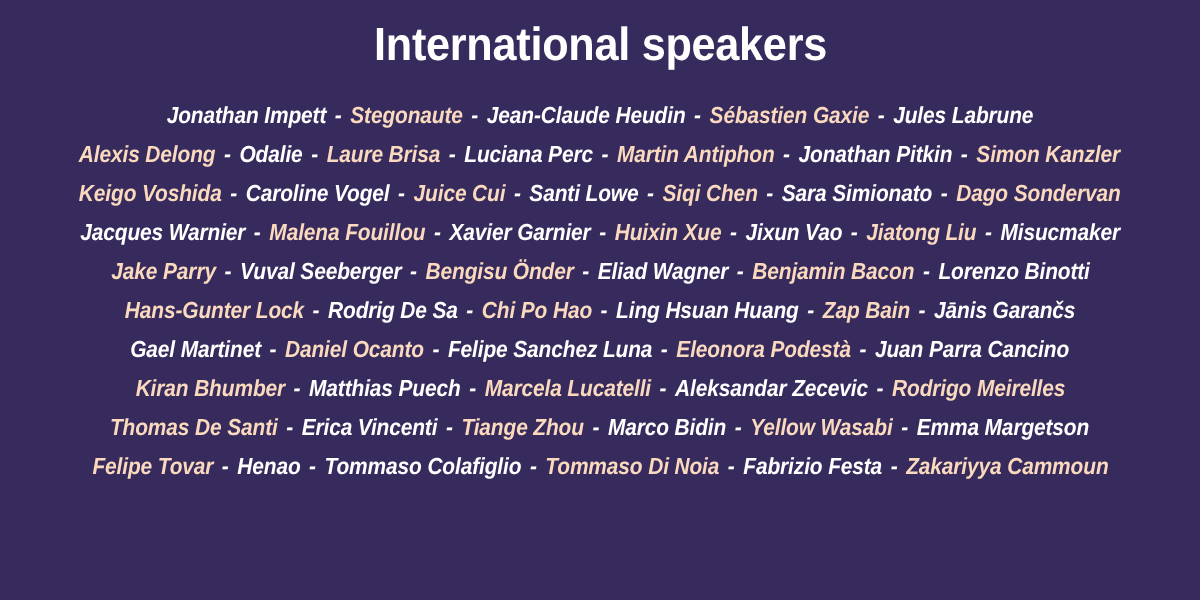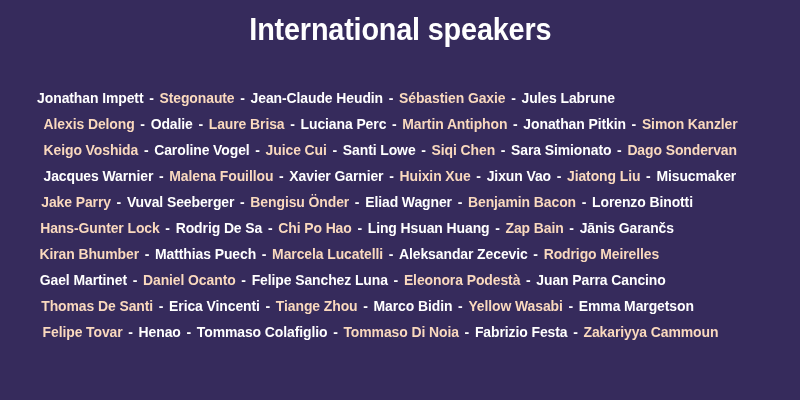--- a/index.html
+++ b/index.html
@@ -15,21 +15,20 @@
   }
   .poster {
     position: relative;
     width: 800px;
     height: 400px;
     background: #362b5c;
     box-sizing: border-box;
     display: flex;
     flex-direction: column;
     align-items: center;
-    gap: 20px;
   }
   .poster-title {
     color: #ffffff;
     font-size: 31px;
     font-weight: bold;
     letter-spacing: -0.2px;
     line-height: 1;
     margin-top: 14px;
     margin-bottom: 0;
     text-align: center;
@@ -44,21 +43,23 @@
     align-items: center;
   }
   .speaker-row {
     width: 790px;
     text-align: center;
     white-space: nowrap;
     line-height: 1;
     height: 26px;
     display: flex;
     align-items: center;
+    justify-content: center;
     overflow: hidden;
+    font-style: italic;
   }
   .row-inner {
     display: inline-block;
     transform: scaleX(0.9);
     transform-origin: center center;
     white-space: nowrap;
   }
   .name {
     font-size: 15.5px;
     font-weight: bold;
@@ -97,24 +98,24 @@
       <div class="speaker-row">
         <span class="row-inner"><span class="name light">Jacques Warnier</span><span class="sep"> - </span><span class="name peach">Malena Fouillou</span><span class="sep"> - </span><span class="name light">Xavier Garnier</span><span class="sep"> - </span><span class="name peach">Huixin Xue</span><span class="sep"> - </span><span class="name light">Jixun Vao</span><span class="sep"> - </span><span class="name peach">Jiatong Liu</span><span class="sep"> - </span><span class="name light">Misucmaker</span></span>
       </div>
       <div class="speaker-row">
         <span class="row-inner"><span class="name peach">Jake Parry</span><span class="sep"> - </span><span class="name light">Vuval Seeberger</span><span class="sep"> - </span><span class="name peach">Bengisu Önder</span><span class="sep"> - </span><span class="name light">Eliad Wagner</span><span class="sep"> - </span><span class="name peach">Benjamin Bacon</span><span class="sep"> - </span><span class="name light">Lorenzo Binotti</span></span>
       </div>
       <div class="speaker-row">
         <span class="row-inner"><span class="name peach">Hans-Gunter Lock</span><span class="sep"> - </span><span class="name light">Rodrig De Sa</span><span class="sep"> - </span><span class="name peach">Chi Po Hao</span><span class="sep"> - </span><span class="name light">Ling Hsuan Huang</span><span class="sep"> - </span><span class="name peach">Zap Bain</span><span class="sep"> - </span><span class="name light">Jānis Garančs</span></span>
       </div>
       <div class="speaker-row">
-        <span class="row-inner"><span class="name peach">Kiran Bhumber</span><span class="sep"> - </span><span class="name light">Matthias Puech</span><span class="sep"> - </span><span class="name peach">Marcela Lucatelli</span><span class="sep"> - </span><span class="name light">Aleksandar Zecevic</span><span class="sep"> - </span><span class="name peach">Rodrigo Meirelles</span></span>
+        <span class="row-inner"><span class="name light">Gael Martinet</span><span class="sep"> - </span><span class="name peach">Daniel Ocanto</span><span class="sep"> - </span><span class="name light">Felipe Sanchez Luna</span><span class="sep"> - </span><span class="name peach">Eleonora Podestà</span><span class="sep"> - </span><span class="name light">Juan Parra Cancino</span></span>
       </div>
       <div class="speaker-row">
-        <span class="row-inner"><span class="name light">Gael Martinet</span><span class="sep"> - </span><span class="name peach">Daniel Ocanto</span><span class="sep"> - </span><span class="name light">Felipe Sanchez Luna</span><span class="sep"> - </span><span class="name peach">Eleonora Podestà</span><span class="sep"> - </span><span class="name light">Juan Parra Cancino</span></span>
+        <span class="row-inner"><span class="name peach">Kiran Bhumber</span><span class="sep"> - </span><span class="name light">Matthias Puech</span><span class="sep"> - </span><span class="name peach">Marcela Lucatelli</span><span class="sep"> - </span><span class="name light">Aleksandar Zecevic</span><span class="sep"> - </span><span class="name peach">Rodrigo Meirelles</span></span>
       </div>
       <div class="speaker-row">
         <span class="row-inner"><span class="name peach">Thomas De Santi</span><span class="sep"> - </span><span class="name light">Erica Vincenti</span><span class="sep"> - </span><span class="name peach">Tiange Zhou</span><span class="sep"> - </span><span class="name light">Marco Bidin</span><span class="sep"> - </span><span class="name peach">Yellow Wasabi</span><span class="sep"> - </span><span class="name light">Emma Margetson</span></span>
       </div>
       <div class="speaker-row">
         <span class="row-inner"><span class="name peach">Felipe Tovar</span><span class="sep"> - </span><span class="name light">Henao</span><span class="sep"> - </span><span class="name light">Tommaso Colafiglio</span><span class="sep"> - </span><span class="name peach">Tommaso Di Noia</span><span class="sep"> - </span><span class="name light">Fabrizio Festa</span><span class="sep"> - </span><span class="name peach">Zakariyya Cammoun</span></span>
       </div>
     </div>
 
 </div>

